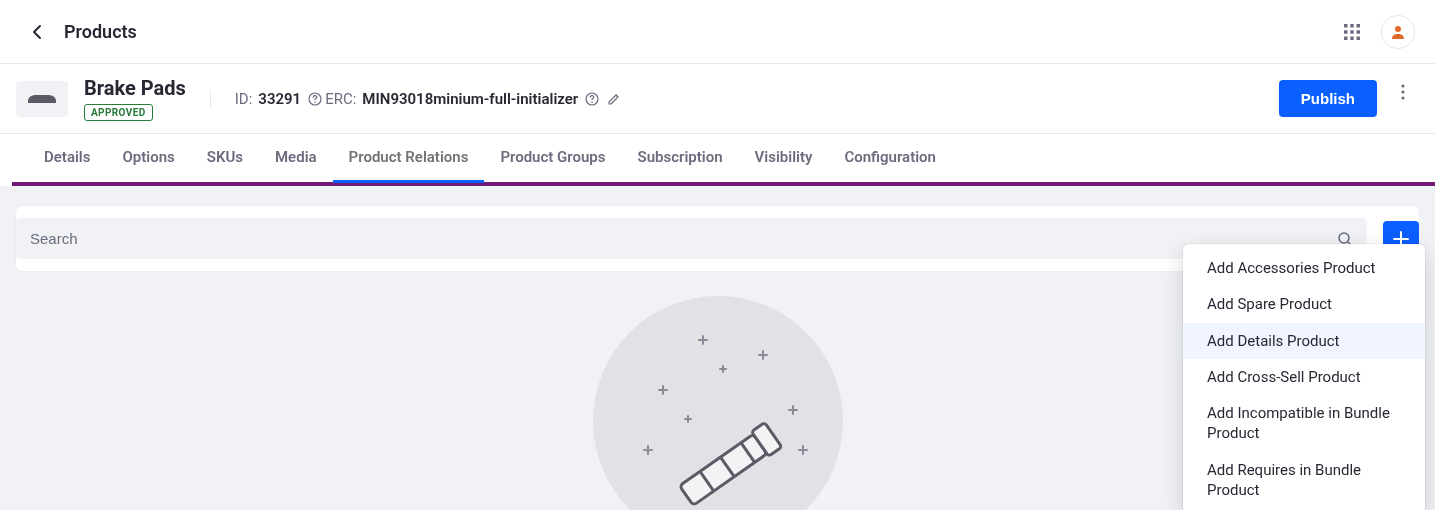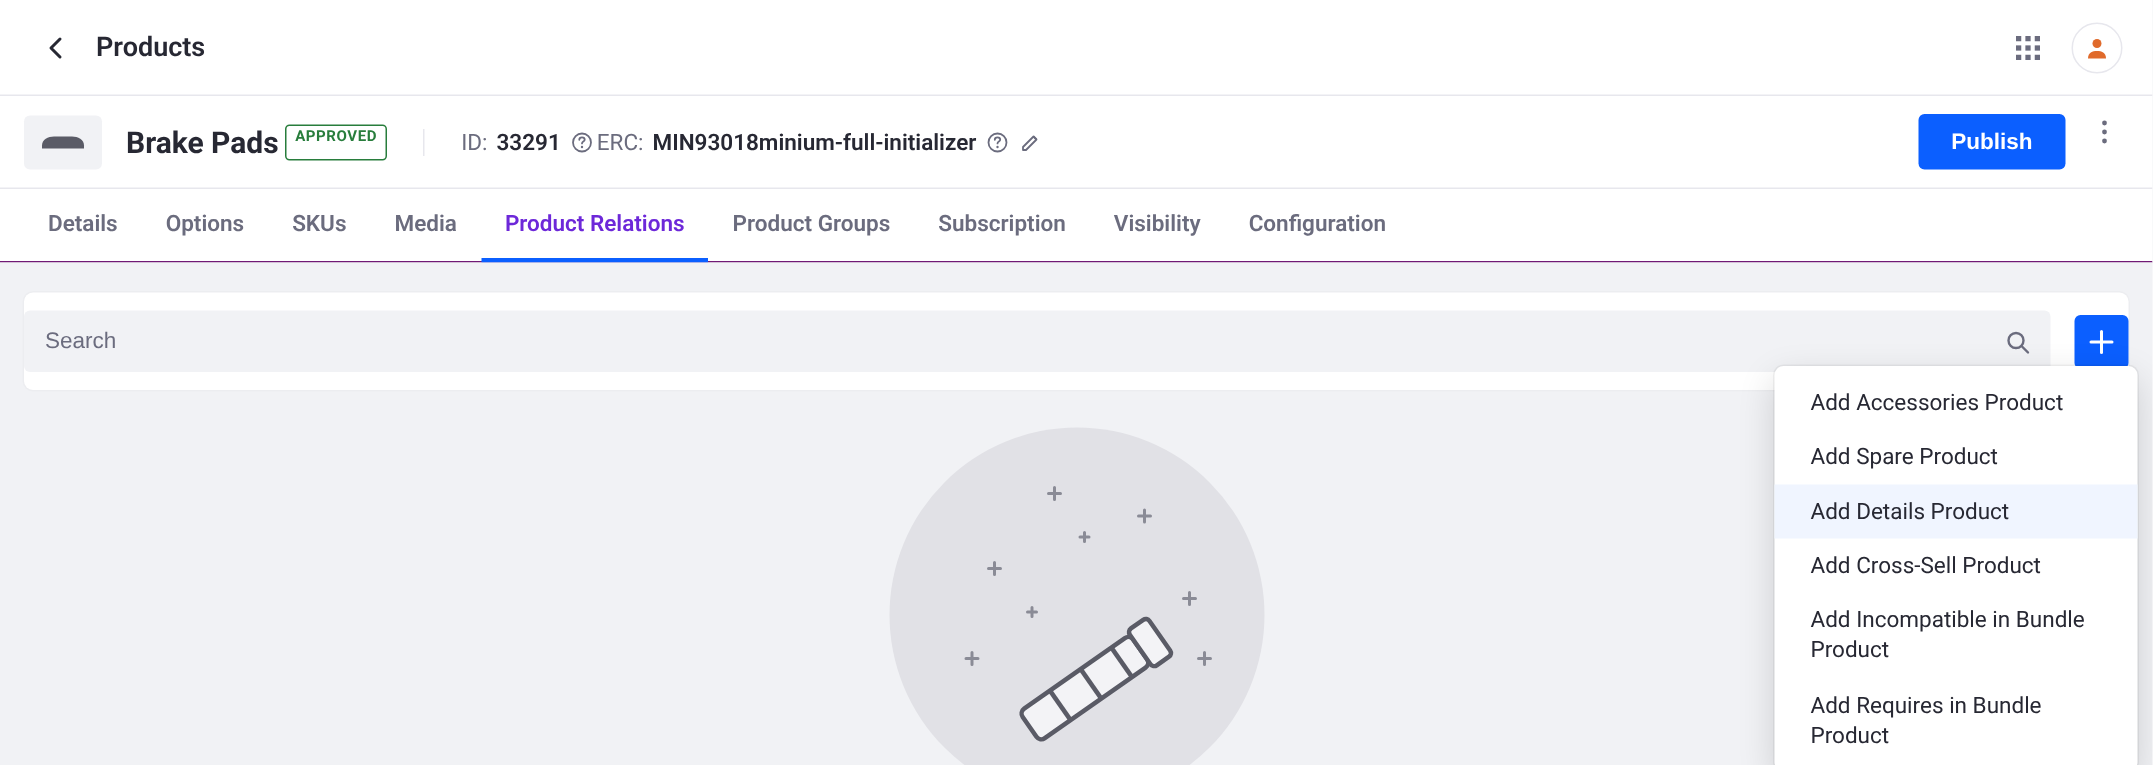--- a/index.html
+++ b/index.html
@@ -63,21 +63,21 @@
     gap: 16px;
     border-bottom: 1px solid #e7e7ed;
   }
   .thumb {
     width: 52px; height: 36px;
     background: #f1f2f5;
     border-radius: 4px;
     display:flex; align-items:center; justify-content:center;
   }
   .title-col {
-    display:flex; flex-direction:row; gap:4px;
+    display:flex; flex-direction:column; gap:4px;
   }
   .page-title {
     font-size: 20px;
     font-weight: 700;
     color: #272833;
   }
   .status-badge {
     display: inline-block;
     font-size: 10px;
     font-weight: 700;
@@ -123,33 +123,34 @@
     display:flex; align-items:center; justify-content:center;
     cursor:pointer;
     color:#6b6c7e;
   }
 
   
   .tabs {
     display:flex;
     gap: 0;
     padding: 0 16px;
-    border-bottom: 1px solid #701a75;
+    border-bottom: 4px solid #701a75;
+    margin-left: 12px;
   }
   .tab {
     padding: 14px 16px 14px 16px;
     font-size: 15px;
     font-weight:600;
     color:#6b6c7e;
     cursor:pointer;
     border-bottom: 3px solid transparent;
     margin-bottom:-1px;
   }
   .tab.active {
-    color:#6d28d9;
+    color:#737373;
     border-bottom-color:#0b5fff;
   }
 
   
   .content {
     background:#f1f2f5;
     padding: 20px 16px;
     height: calc(510px - 52px - 64px - 48px);
     position:relative;
   }

